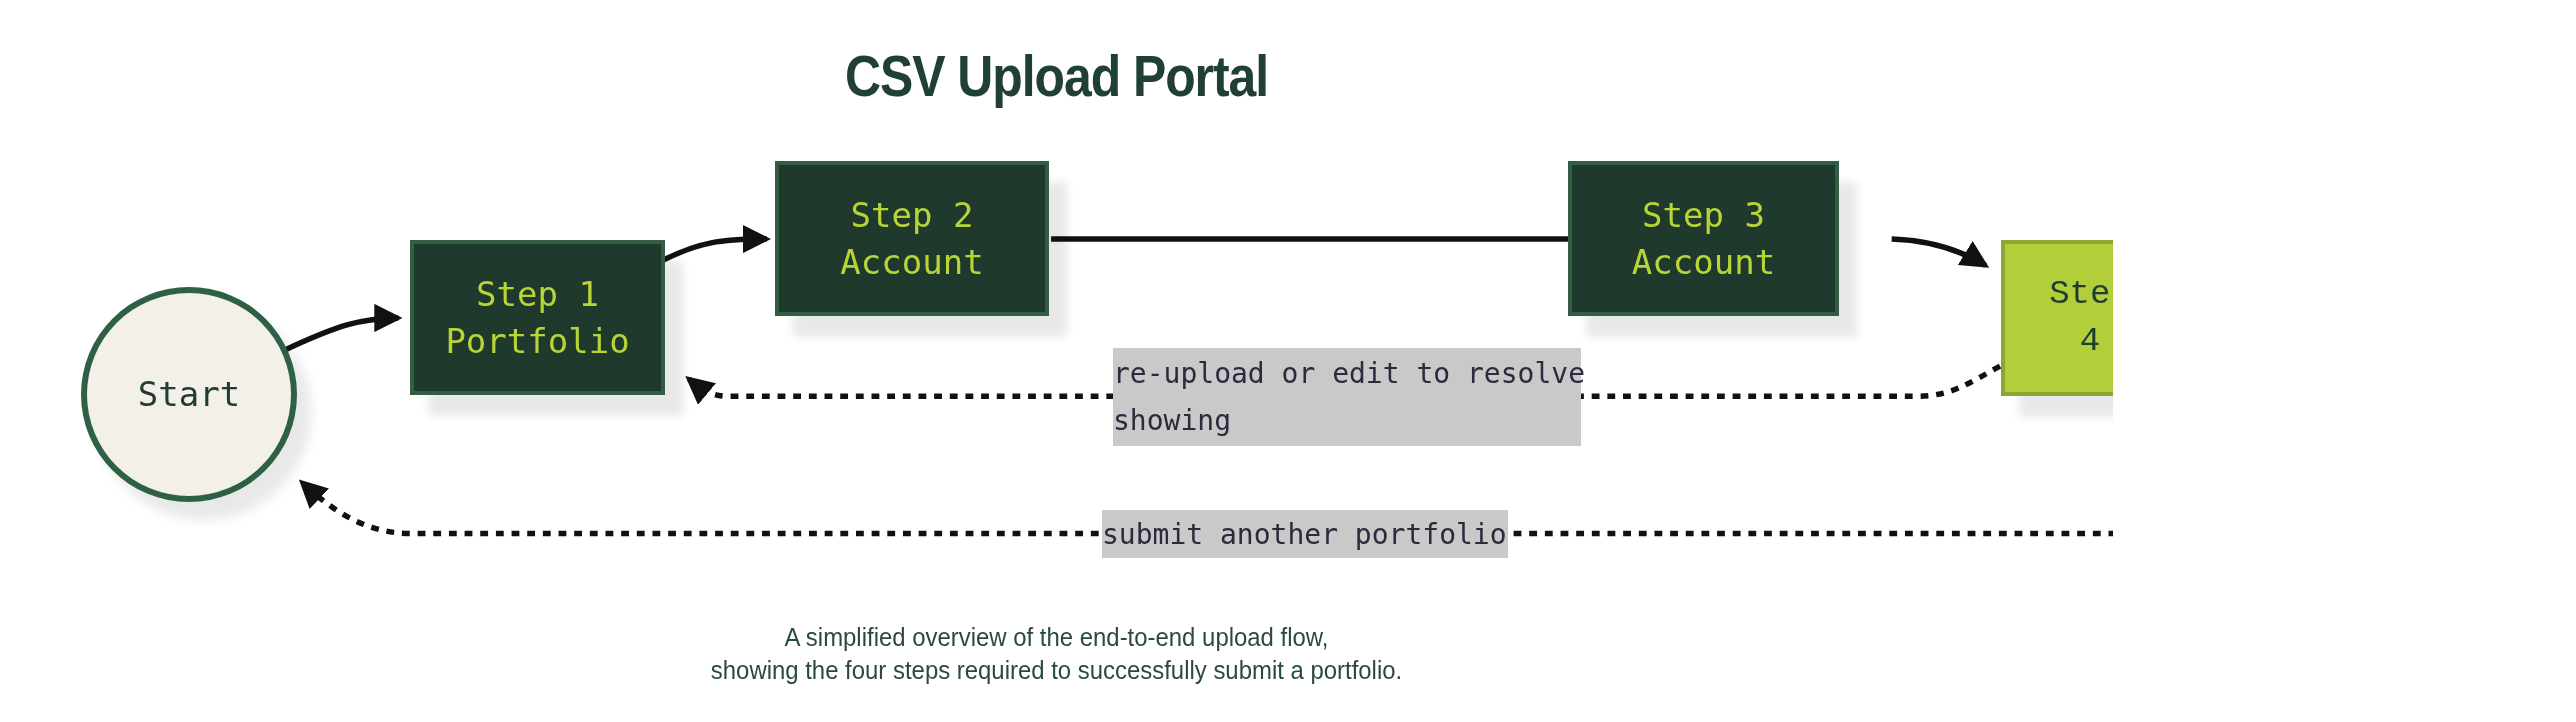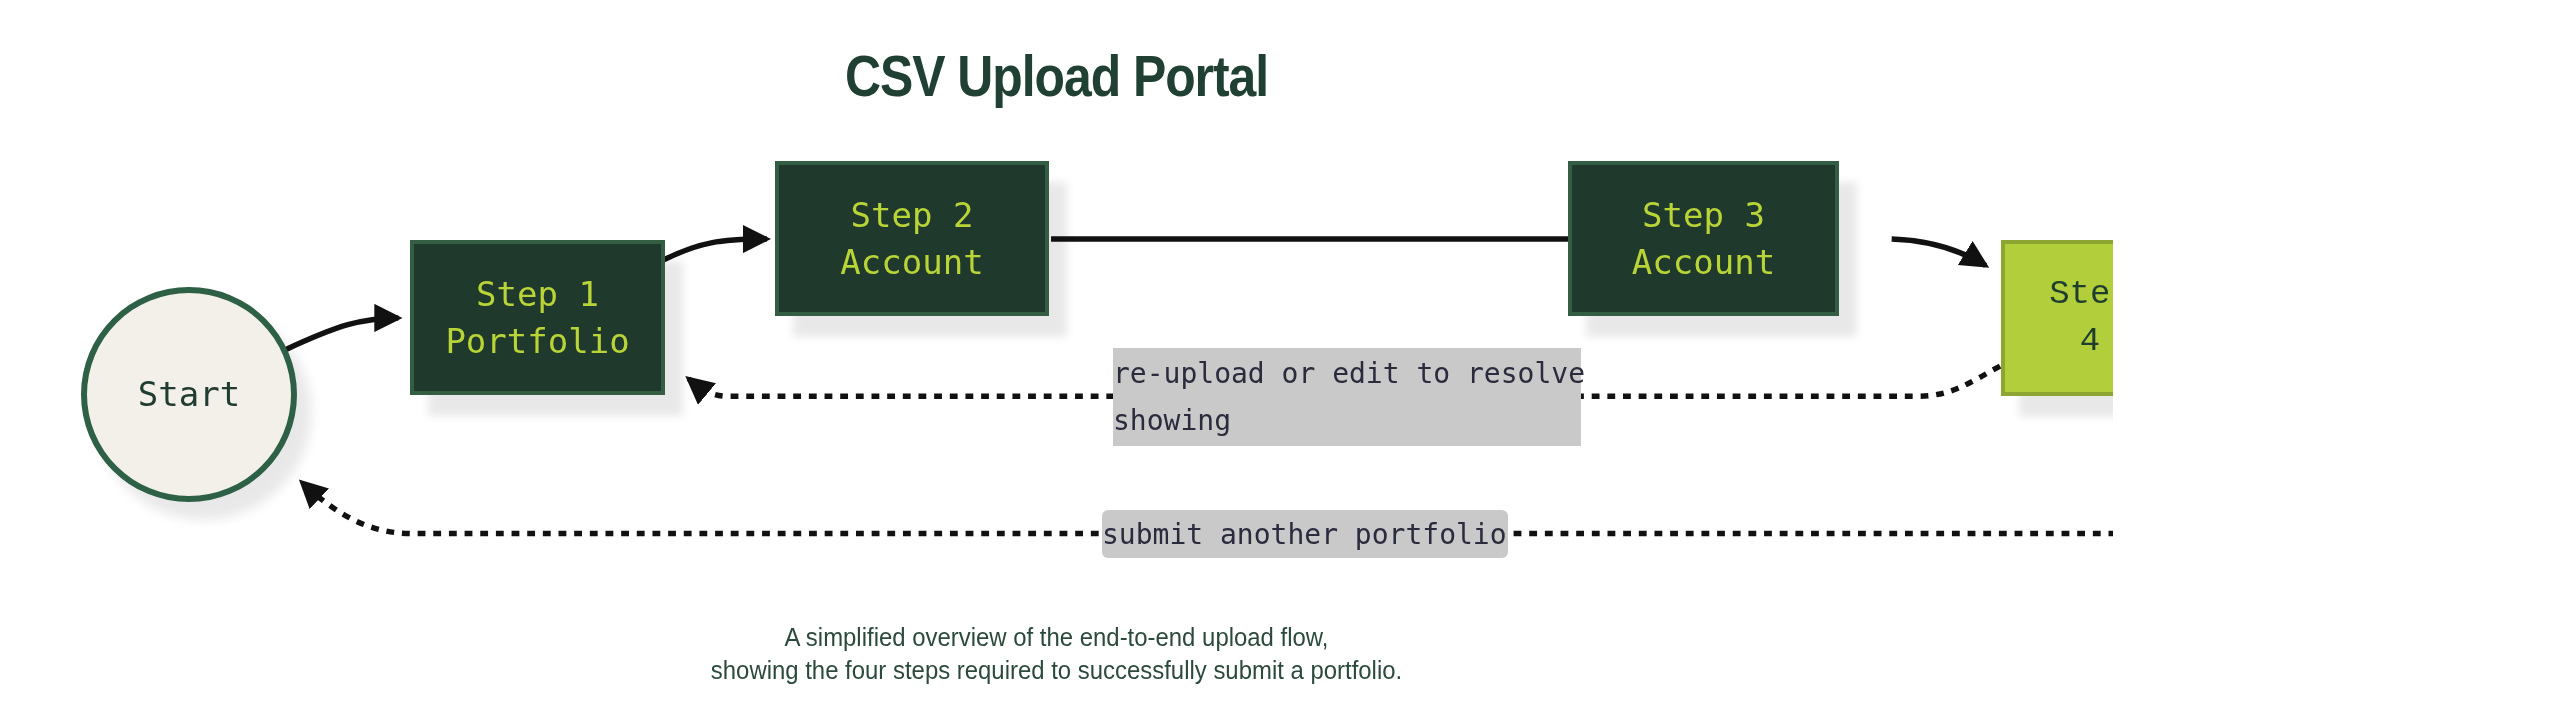--- a/index.html
+++ b/index.html
@@ -72,21 +72,21 @@
   #node-step4{left:2001px;top:240px;width:178px;height:156px;font-family:Liberation Mono, monospace;}
   #node-end{left:2291px;top:292px;width:206px;height:206px;}
   .edge-label{
     position:absolute;z-index:3;box-sizing:border-box;
     background:var(--edge-label-bg);color:var(--edge-label-text);
     display:flex;flex-direction:column;align-items:flex-start;justify-content:center;
     font-size:28px;text-align:center;
   }
   .edge-label .ll{line-height:47px;white-space:nowrap;}
   #label-reupload{left:1113px;top:348px;width:468px;height:98px;}
-  #label-resubmit{left:1102px;top:510px;width:406px;height:48px;border-radius:6px;}
+  #label-resubmit{left:1102px;top:510px;width:406px;height:48px;}
   .caption{
     position:absolute;left:0;top:621px;width:100%;z-index:2;
     text-align:center;
     font-family:"Liberation Sans", sans-serif;
     font-size:26px;line-height:33px;
     color:var(--caption-color);
     transform:scaleX(0.92);transform-origin:50% 50%;
   }
 </style>
 </head>

